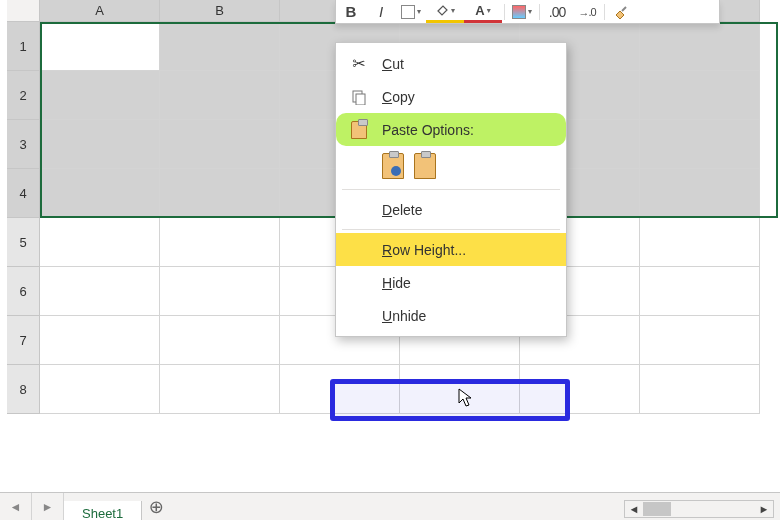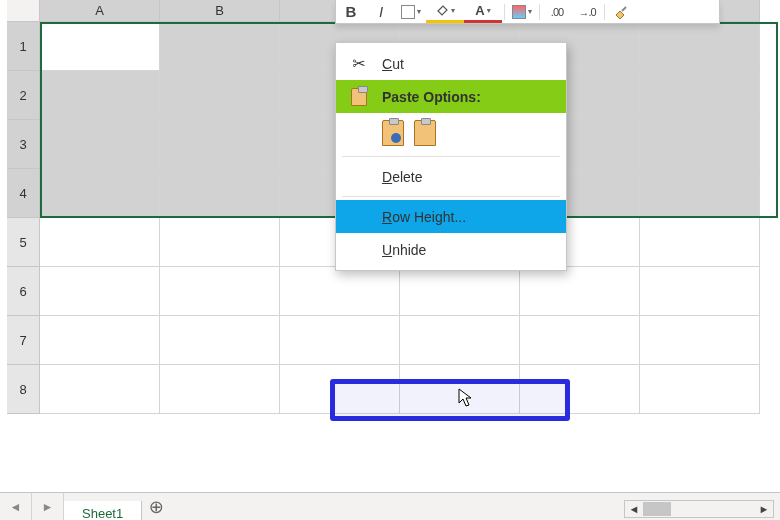--- a/index.html
+++ b/index.html
@@ -45,21 +45,21 @@
   .underline-yellow { border-bottom: 3px solid #f2c500; }
   .underline-red { border-bottom: 3px solid #d13438; }
   .chev { font-size: 8px; color: #666; margin-left: 2px; }
 
   
   .ctx { position: absolute; top: 42px; left: 335px; width: 232px; background: #fff;
          border: 1px solid #c6c6c6; box-shadow: 2px 4px 10px rgba(0,0,0,.25); padding: 4px 0; }
   .ctx .item { display: flex; align-items: center; height: 33px; font-size: 14px; color: #333; padding-right: 14px; }
   .ctx .iconcol { width: 46px; display: flex; align-items: center; justify-content: center; font-size: 16px; }
   .ctx .label u { text-decoration: underline; }
-  .ctx .hdr { font-weight: 700; background: #84cc16; }
+  .ctx .hdr { font-weight: 400; background: #bef264; border-radius: 10px; }
   .ctx .paste-icons { height: 40px; padding-left: 46px; display: flex; gap: 10px; align-items: center; }
   .clip { width: 22px; height: 26px; background: #f2c278; border: 1px solid #a9741e; border-radius: 2px 2px 0 0; position: relative; }
   .clip::before { content: ""; position: absolute; top: -3px; left: 6px; width: 8px; height: 5px; background: #c9c9c9; border: 1px solid #888; border-radius: 1px; }
   .clip.brush::after { content: ""; position: absolute; bottom: 2px; right: 2px; width: 10px; height: 10px; background: #3a6db5; border-radius: 50%; }
   .ctx .sep { height: 1px; background: #e1dfdd; margin: 3px 6px; }
 
   .highlight-box { position: absolute; border: 5px solid #2a2adf; border-radius: 3px; pointer-events: none; background: rgba(42,42,223,.06); }
 
   .cursor { position: absolute; font-size: 18px; color: #000; pointer-events: none; }
 </style>
@@ -173,55 +173,68 @@
   <div class="btn underline-red" style="width:38px">
       <b style="font-size:13px">A</b>
       <span class="chev">▾</span>
     </div>
   <div class="sep"></div>
   <div class="btn">
       <span class="sq" style="background:linear-gradient(#f66,#6cf)"></span>
       <span class="chev">▾</span>
     </div>
   <div class="sep"></div>
-  <div class="btn" style="font-size:11px;letter-spacing:-1px">.00</div>
+  <div class="btn" style="font-size:14px;letter-spacing:-1px">.00</div>
   <div class="btn" style="font-size:11px;letter-spacing:-1px">→.0</div>
   <div class="sep"></div>
   <div class="btn">
       <svg width="16" height="14" viewBox="0 0 16 14">
         <path d="M2 10 L6 6 L10 10 L6 14 Z" fill="#f2c278" stroke="#a9741e"></path>
         <path d="M8 6 L12 2" stroke="#888" stroke-width="2"></path>
       </svg>
     </div>
 </div>
 
 <div class="ctx">
   <div class="item">
     <div class="iconcol">✂</div>
     <div class="label"><u>C</u><span>ut</span></div>
+  </div>
+  <div class="item">
+    <div class="iconcol">
+        <svg width="16" height="16" viewBox="0 0 16 16">
+          <rect x="2" y="2" width="9" height="11" fill="#fff" stroke="#777"></rect>
+          <rect x="5" y="5" width="9" height="11" fill="#fff" stroke="#777"></rect>
+        </svg>
+      </div>
+    <div class="label"><u>C</u><span>opy</span></div>
   </div>
   <div class="item hdr">
     <div class="iconcol">
         <div class="clip" style="width:16px;height:18px"></div>
       </div>
     <div class="label">Paste Options:</div>
   </div>
   <div class="paste-icons">
     <div class="clip brush"></div>
     <div class="clip"></div>
   </div>
   <div class="sep"></div>
   <div class="item">
     <div class="iconcol"></div>
     <div class="label"><u>D</u>elete</div>
   </div>
   <div class="sep"></div>
-  <div class="item" style="background:#0ea5e9">
+  <div class="item" style="background:#fde047">
     <div class="iconcol"></div>
     <div class="label"><u>R</u>ow Height...</div>
+  </div>
+  <div class="item">
+    <div class="iconcol"></div>
+    <div class="label"><u>H</u>ide</div>
   </div>
   <div class="item">
     <div class="iconcol"></div>
     <div class="label"><u>U</u>nhide</div>
   </div>
 </div>
 
 <div class="highlight-box" style="top:379px; left:330px; width:240px; height:42px;"></div>
 
 <div class="cursor" style="top:388px; left:458px;">

